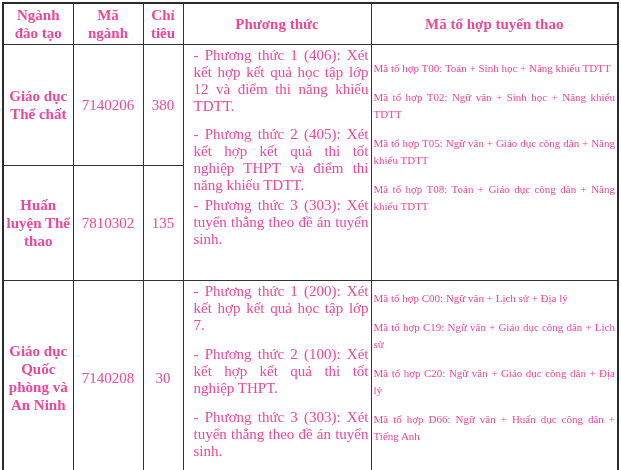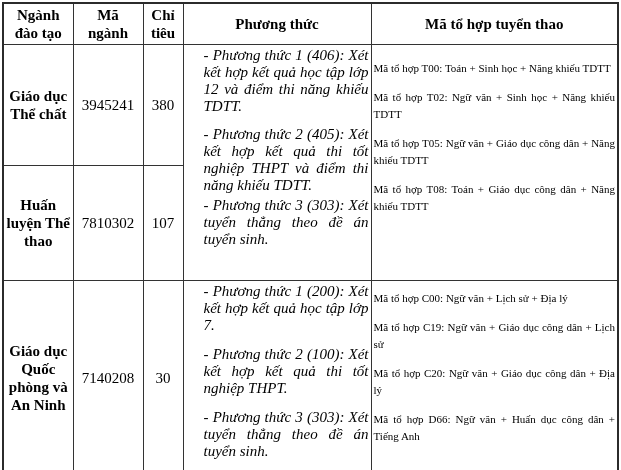--- a/index.html
+++ b/index.html
@@ -7,21 +7,21 @@
     padding: 0;
     background: #ffffff;
   }
   .page {
     position: relative;
     width: 621px;
     height: 470px;
     background: #ffffff;
     overflow: hidden;
     font-family: "Liberation Serif", "DejaVu Serif", serif;
-    color: #000000;
+    color: #ec4899;
   }
   table.adm {
     position: absolute;
     left: 2px;
     top: 2px;
     width: 615px;
     border-collapse: collapse;
     table-layout: fixed;
     border: 2px solid #2b2b2b;
     border-bottom-width: 3px;
@@ -54,21 +54,21 @@
     padding-right: 6px;
   }
   
   td.methods-cell {
     vertical-align: top;
     text-align: justify;
     font-size: 15px;
     line-height: 17px;
     padding: 5px 7px 2px 8px;
   }
-  td.methods-cell p { margin: 0 0 12px 18px; font-style: italic; }
+  td.methods-cell p { margin: 0 0 12px 8px; }
   td.methods-cell.group-a p.m1 { margin-bottom: 11px; }
   td.methods-cell.group-a p.m2 { margin-bottom: 3px; }
   
   td.combos-cell {
     vertical-align: top;
     text-align: justify;
     font-size: 11px;
     line-height: 17px;
     padding: 4px 8px 2px 9px;
   }
@@ -97,38 +97,38 @@
         <th>Ngành đào tạo</th>
         <th>Mã ngành</th>
         <th>Chỉ tiêu</th>
         <th>Phương thức</th>
         <th>Mã tổ hợp tuyển thao</th>
       </tr>
     </thead>
     <tbody>
       <tr class="row-1">
         <td class="cell-center major-cell">Giáo dục Thể chất</td>
-        <td class="cell-center">3945241</td>
+        <td class="cell-center">7140206</td>
         <td class="cell-center">380</td>
         <td class="methods-cell group-a" rowspan="2">
           <p class="m1">- Phương thức 1 (406): Xét kết hợp kết quả học tập lớp 12 và điểm thi năng khiếu TDTT.</p>
           <p class="m2">- Phương thức 2 (405): Xét kết hợp kết quả thi tốt nghiệp THPT và điểm thi năng khiếu TDTT.</p>
           <p class="m3">- Phương thức 3 (303): Xét tuyển thẳng theo đề án tuyển sinh.</p>
         </td>
         <td class="combos-cell group-a" rowspan="2">
           <p>Mã tổ hợp T00: Toán + Sinh học + Năng khiếu TDTT</p>
           <p>Mã tổ hợp T02: Ngữ văn + Sinh học + Năng khiếu TDTT</p>
           <p>Mã tổ hợp T05: Ngữ văn + Giáo dục công dân + Năng khiếu TDTT</p>
           <p>Mã tổ hợp T08: Toán + Giáo dục công dân + Năng khiếu TDTT</p>
         </td>
       </tr>
       <tr class="row-2">
         <td class="cell-center major-cell">Huấn luyện Thể thao</td>
         <td class="cell-center">7810302</td>
-        <td class="cell-center">107</td>
+        <td class="cell-center">135</td>
       </tr>
       <tr class="row-3">
         <td class="cell-center major-cell">Giáo dục Quốc phòng và An Ninh</td>
         <td class="cell-center">7140208</td>
         <td class="cell-center">30</td>
         <td class="methods-cell group-b">
           <p class="m1">- Phương thức 1 (200): Xét kết hợp kết quả học tập lớp 7.</p>
           <p class="m2">- Phương thức 2 (100): Xét kết hợp kết quả thi tốt nghiệp THPT.</p>
           <p class="m3">- Phương thức 3 (303): Xét tuyển thẳng theo đề án tuyển sinh.</p>
         </td>

